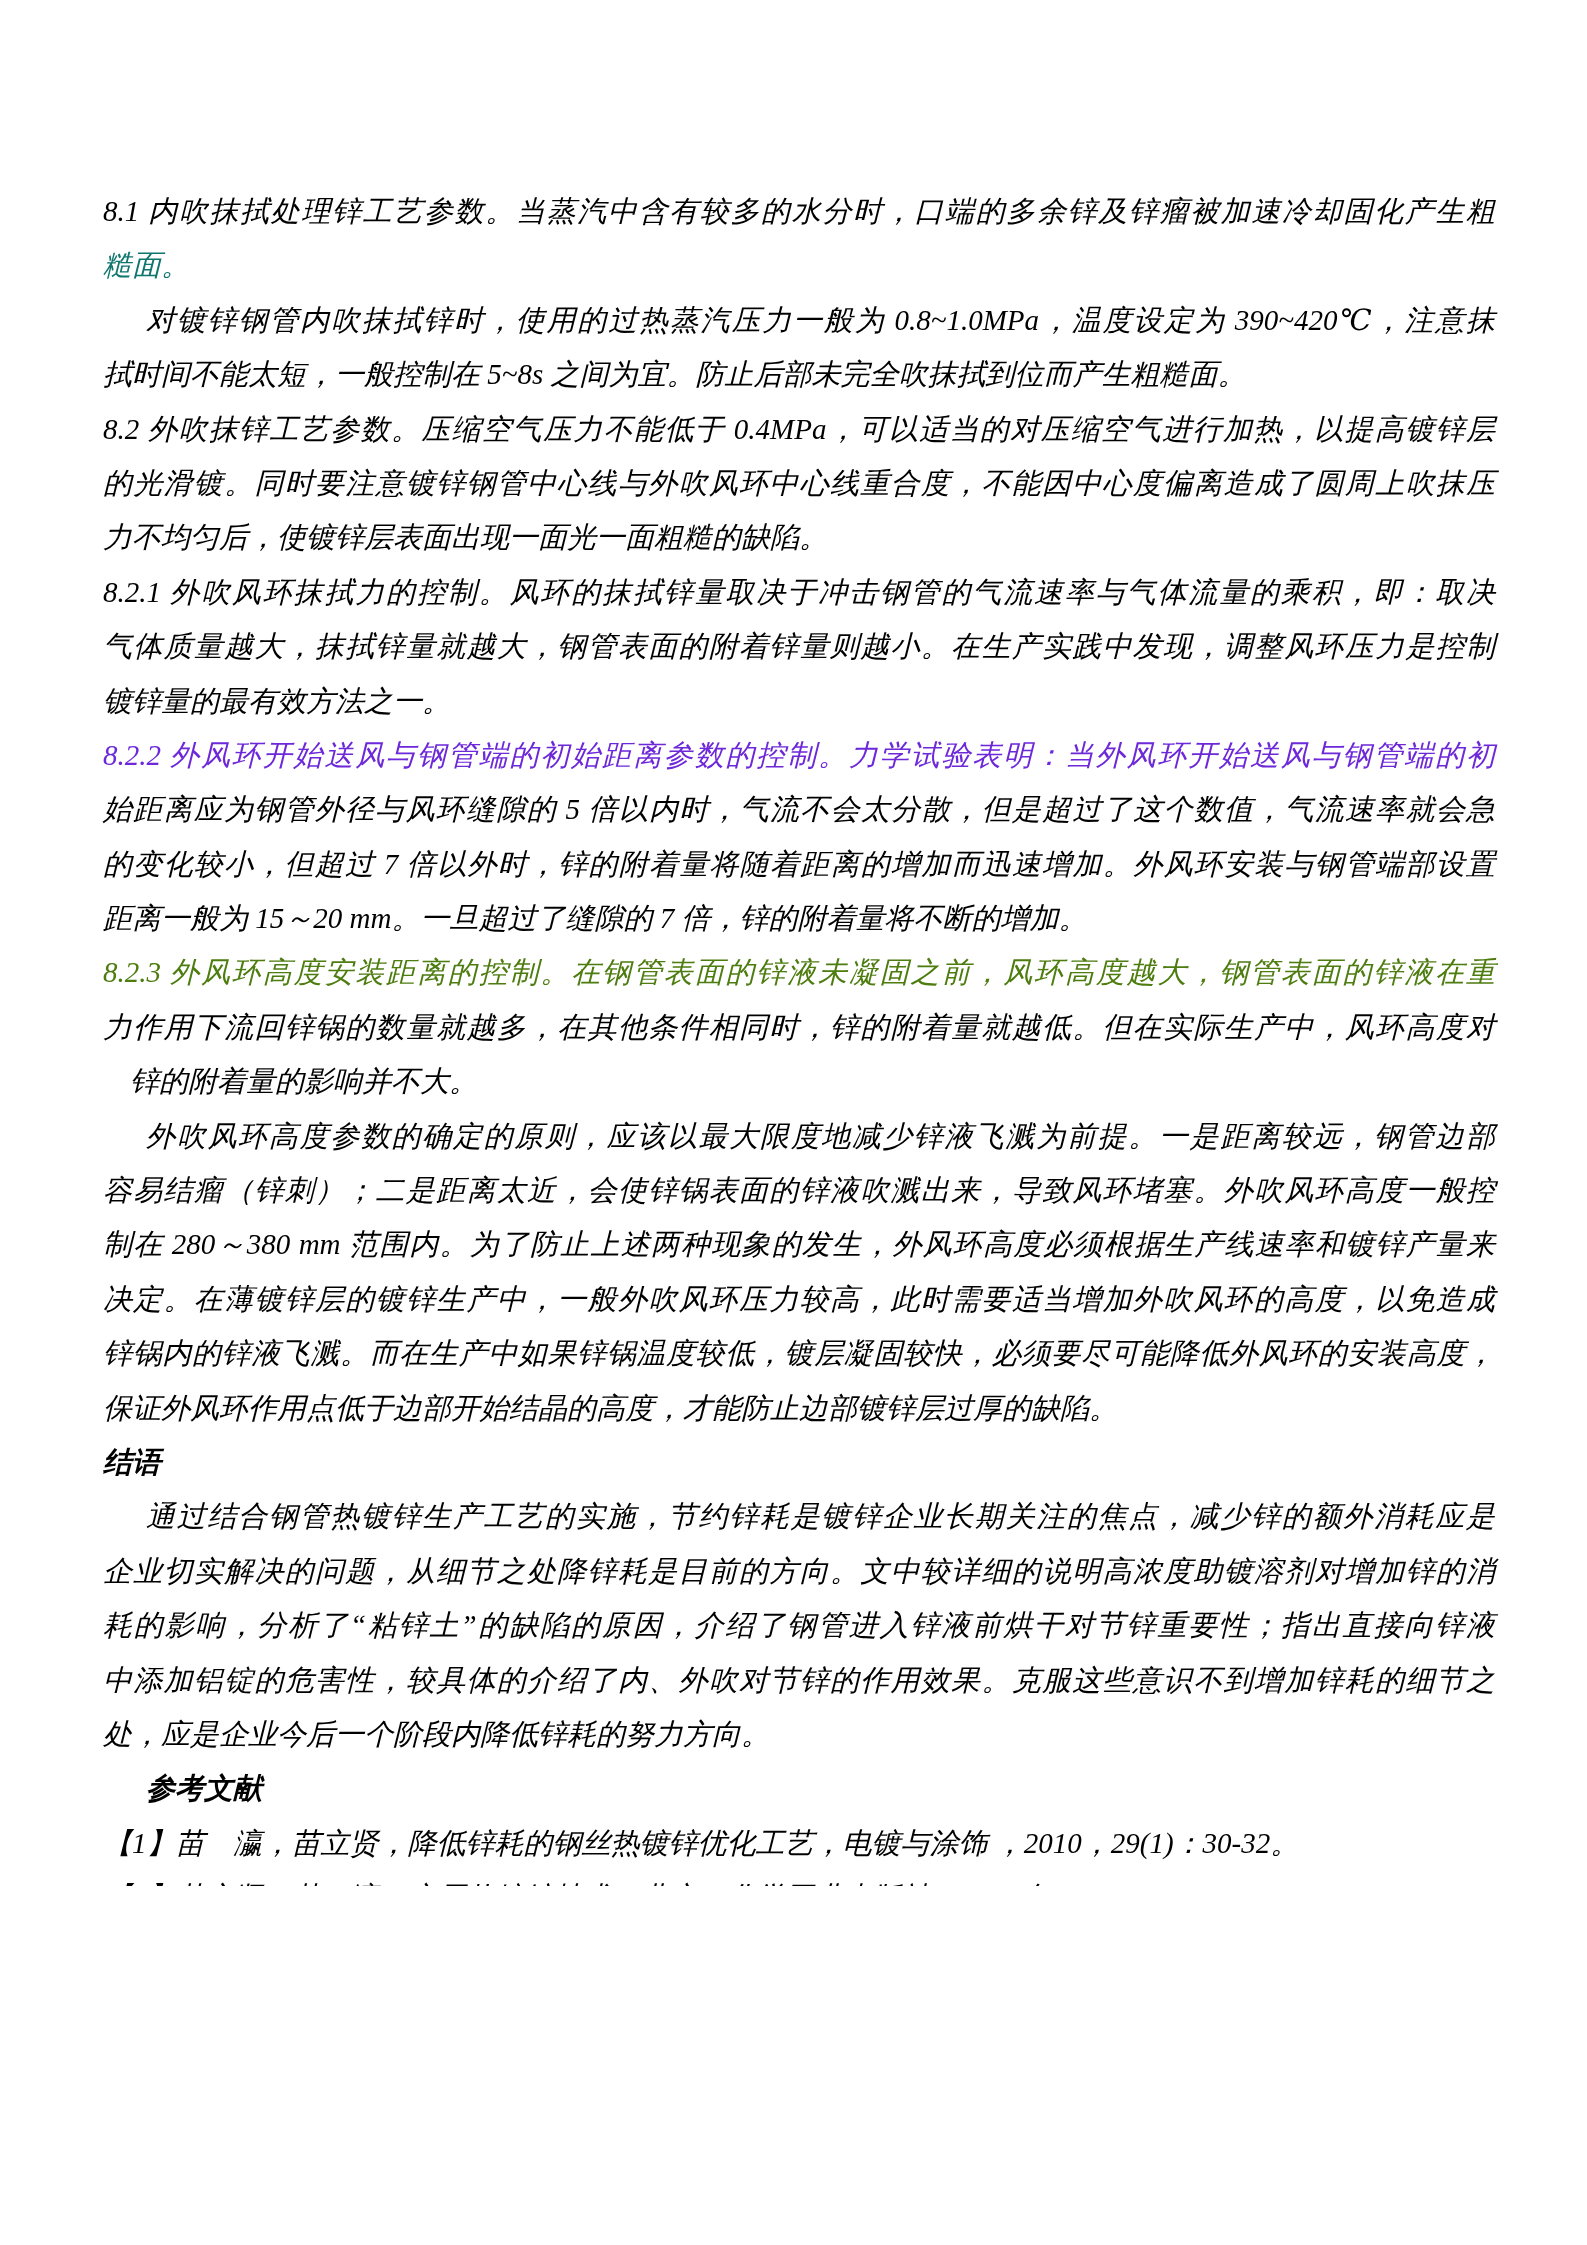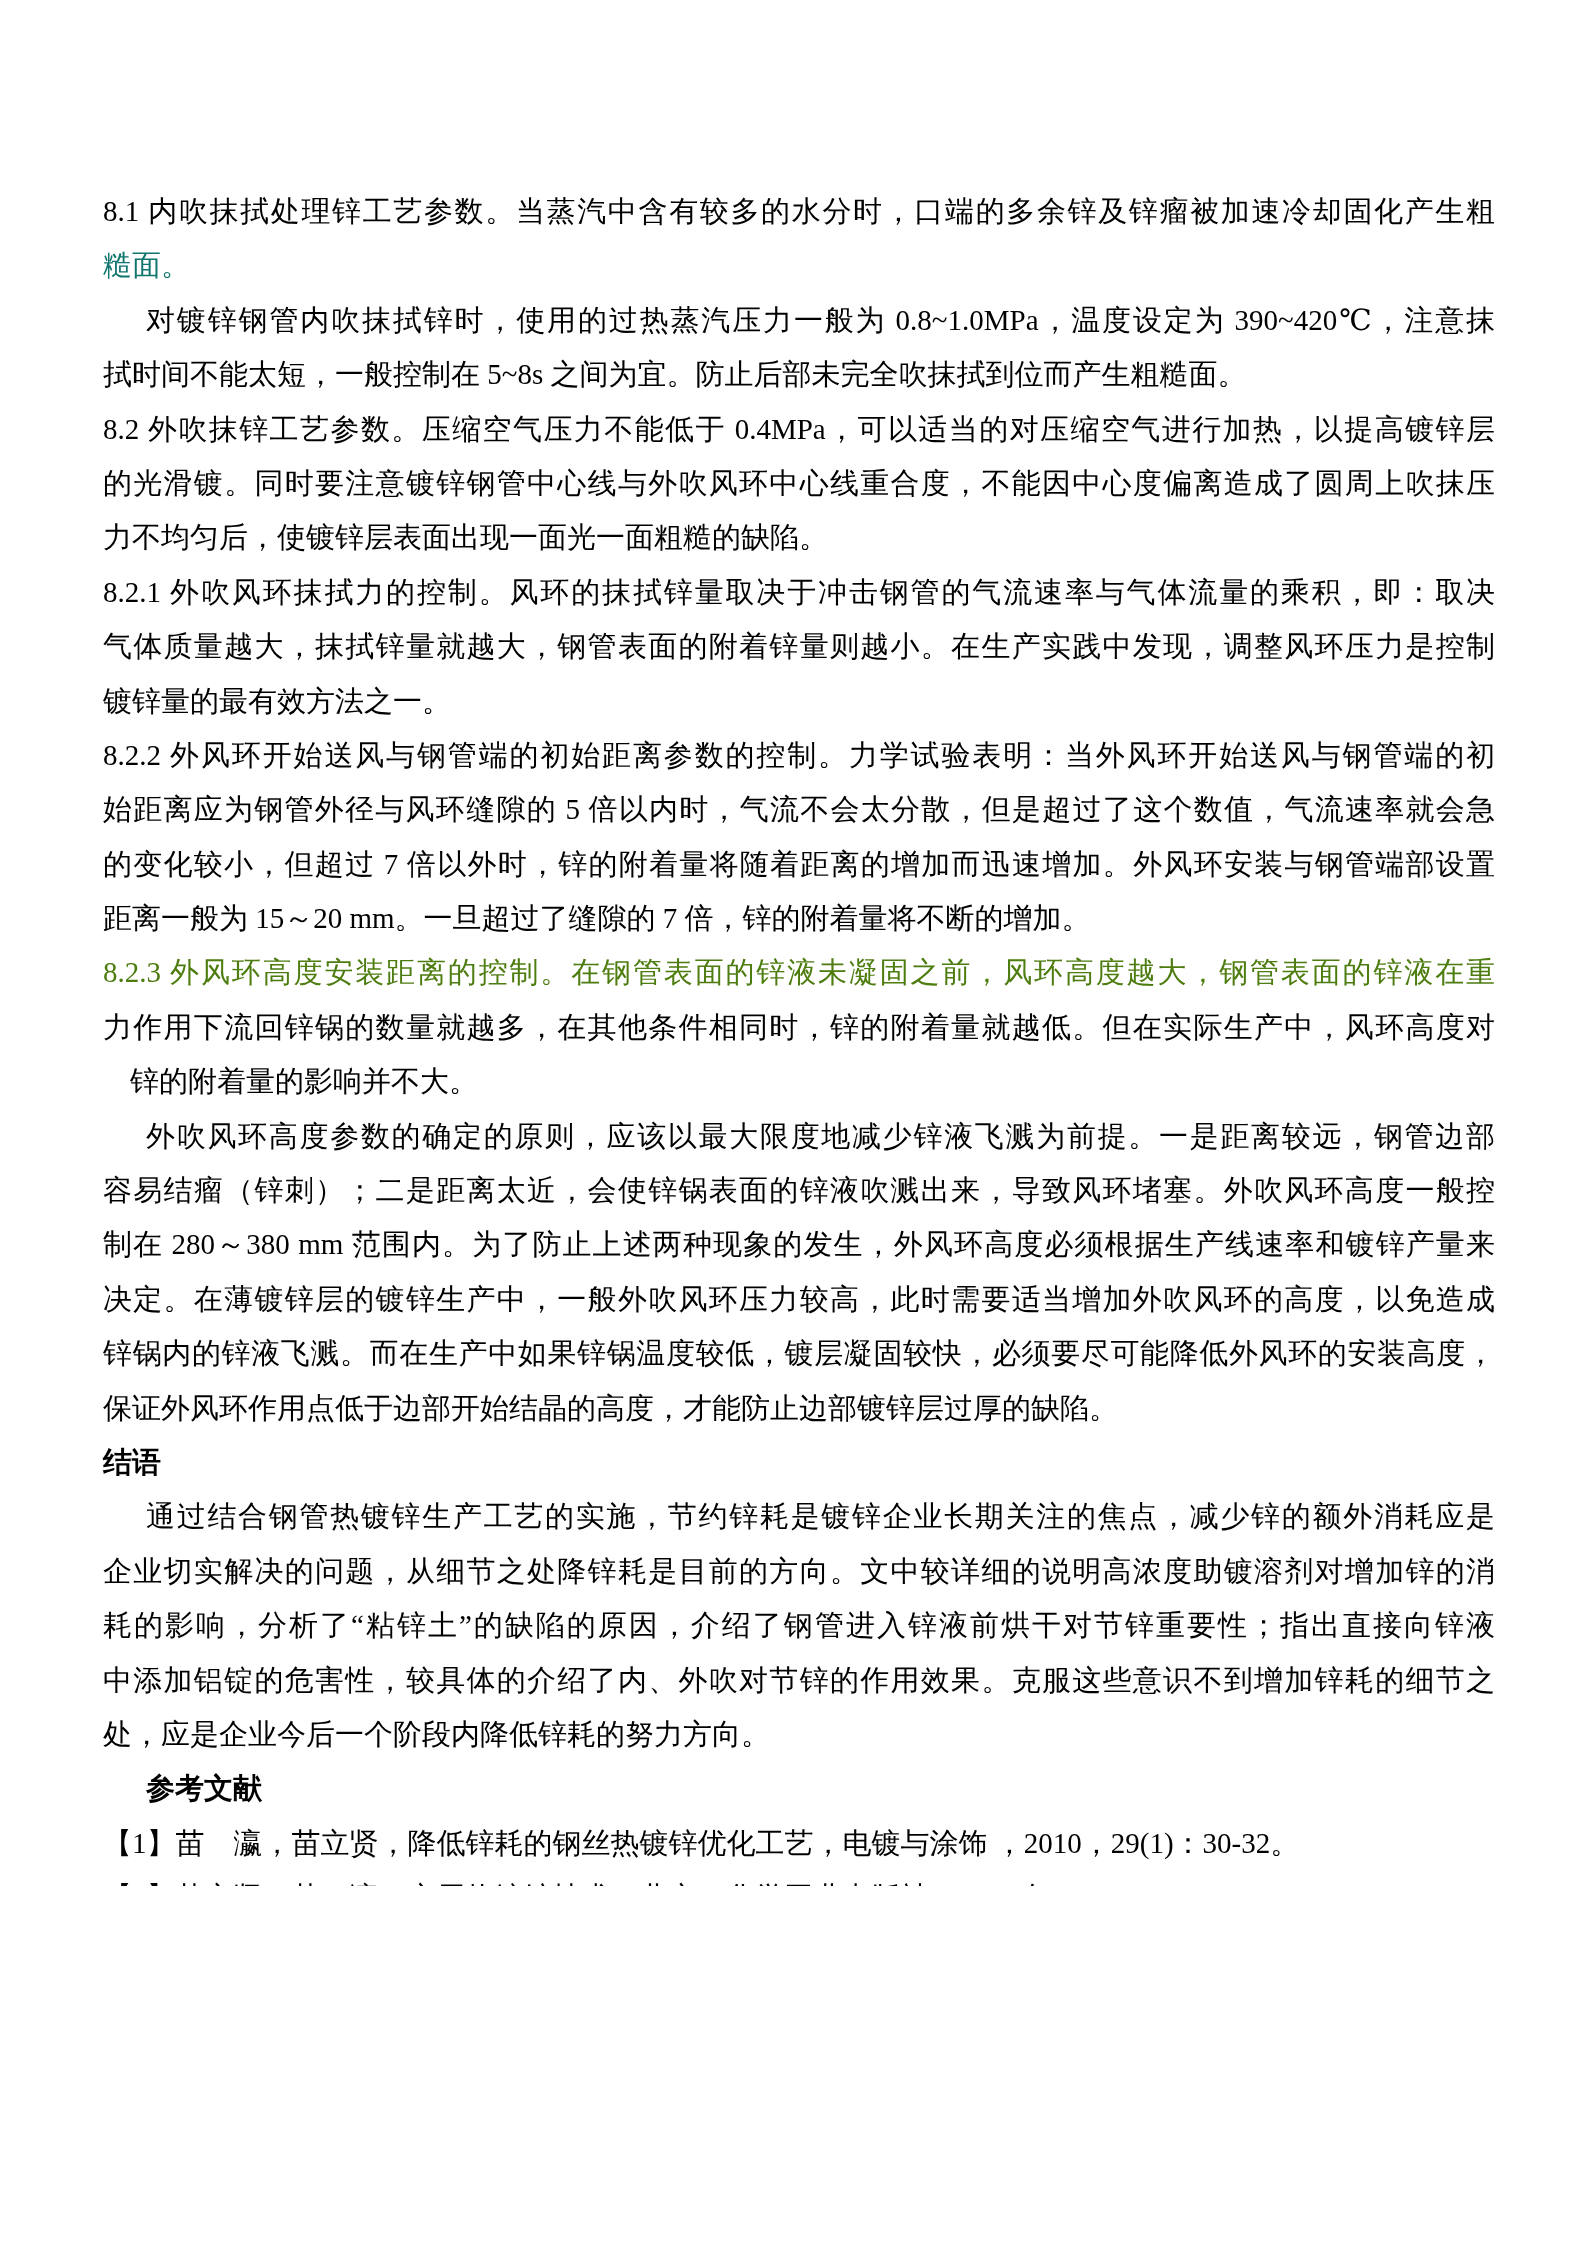--- a/index.html
+++ b/index.html
@@ -6,20 +6,21 @@
     margin: 0;
     padding: 0;
     background: #ffffff;
   }
   .page {
     position: relative;
     width: 1587px;
     height: 1886px;
     background: #ffffff;
     overflow: hidden;
+    font-style: italic;
   }
   .content {
     position: absolute;
     left: 103px;
     top: 184px;
     width: 1392px;
   }
   .line {
     font-family: "Liberation Serif", "DejaVu Serif", serif;
     font-size: 29px;
@@ -50,21 +51,21 @@
       <div class="line" style="color: rgb(0, 0, 0);">8.1 内吹抹拭处理锌工艺参数。当蒸汽中含有较多的水分时，口端的多余锌及锌瘤被加速冷却固化产生粗</div>
       <div class="line end" style="color: #0f766e;">糙面。</div>
       <div class="line indent" style="color: rgb(0, 0, 0);">对镀锌钢管内吹抹拭锌时，使用的过热蒸汽压力一般为 0.8~1.0MPa，温度设定为 390~420℃，注意抹</div>
       <div class="line end" style="color: rgb(0, 0, 0);">拭时间不能太短，一般控制在 5~8s 之间为宜。防止后部未完全吹抹拭到位而产生粗糙面。</div>
       <div class="line" style="color: rgb(0, 0, 0);">8.2 外吹抹锌工艺参数。压缩空气压力不能低于 0.4MPa，可以适当的对压缩空气进行加热，以提高镀锌层</div>
       <div class="line" style="color: rgb(0, 0, 0);">的光滑镀。同时要注意镀锌钢管中心线与外吹风环中心线重合度，不能因中心度偏离造成了圆周上吹抹压</div>
       <div class="line end" style="color: rgb(0, 0, 0);">力不均匀后，使镀锌层表面出现一面光一面粗糙的缺陷。</div>
       <div class="line" style="color: rgb(0, 0, 0);">8.2.1 外吹风环抹拭力的控制。风环的抹拭锌量取决于冲击钢管的气流速率与气体流量的乘积，即：取决</div>
       <div class="line" style="color: rgb(0, 0, 0);">气体质量越大，抹拭锌量就越大，钢管表面的附着锌量则越小。在生产实践中发现，调整风环压力是控制</div>
       <div class="line end" style="color: rgb(0, 0, 0);">镀锌量的最有效方法之一。</div>
-      <div class="line" style="color: #000000;">8.2.2 外风环开始送风与钢管端的初始距离参数的控制。力学试验表明：当外风环开始送风与钢管端的初</div>
+      <div class="line" style="color: #6d28d9;">8.2.2 外风环开始送风与钢管端的初始距离参数的控制。力学试验表明：当外风环开始送风与钢管端的初</div>
       <div class="line" style="color: rgb(0, 0, 0);">始距离应为钢管外径与风环缝隙的 5 倍以内时，气流不会太分散，但是超过了这个数值，气流速率就会急</div>
       <div class="line" style="color: rgb(0, 0, 0);">的变化较小，但超过 7 倍以外时，锌的附着量将随着距离的增加而迅速增加。外风环安装与钢管端部设置</div>
       <div class="line end" style="color: rgb(0, 0, 0);">距离一般为 15～20 mm。一旦超过了缝隙的 7 倍，锌的附着量将不断的增加。</div>
       <div class="line" style="color: #4d7c0f;">8.2.3 外风环高度安装距离的控制。在钢管表面的锌液未凝固之前，风环高度越大，钢管表面的锌液在重</div>
       <div class="line" style="color: rgb(0, 0, 0);">力作用下流回锌锅的数量就越多，在其他条件相同时，锌的附着量就越低。但在实际生产中，风环高度对</div>
       <div class="line end" style="color: rgb(0, 0, 0); margin-left: 27px;">锌的附着量的影响并不大。</div>
       <div class="line indent" style="color: rgb(0, 0, 0);">外吹风环高度参数的确定的原则，应该以最大限度地减少锌液飞溅为前提。一是距离较远，钢管边部</div>
       <div class="line" style="color: rgb(0, 0, 0);">容易结瘤（锌刺）；二是距离太近，会使锌锅表面的锌液吹溅出来，导致风环堵塞。外吹风环高度一般控</div>
       <div class="line" style="color: rgb(0, 0, 0);">制在 280～380 mm 范围内。为了防止上述两种现象的发生，外风环高度必须根据生产线速率和镀锌产量来</div>
       <div class="line" style="color: rgb(0, 0, 0);">决定。在薄镀锌层的镀锌生产中，一般外吹风环压力较高，此时需要适当增加外吹风环的高度，以免造成</div>

